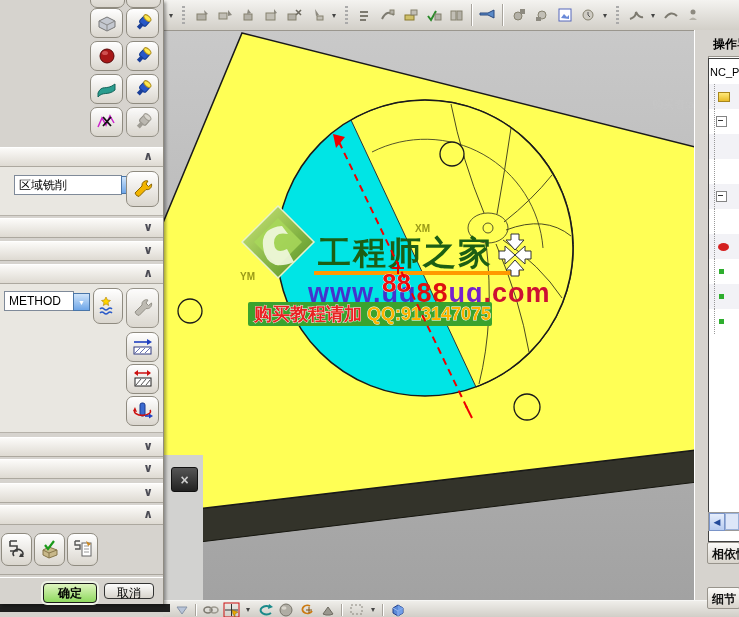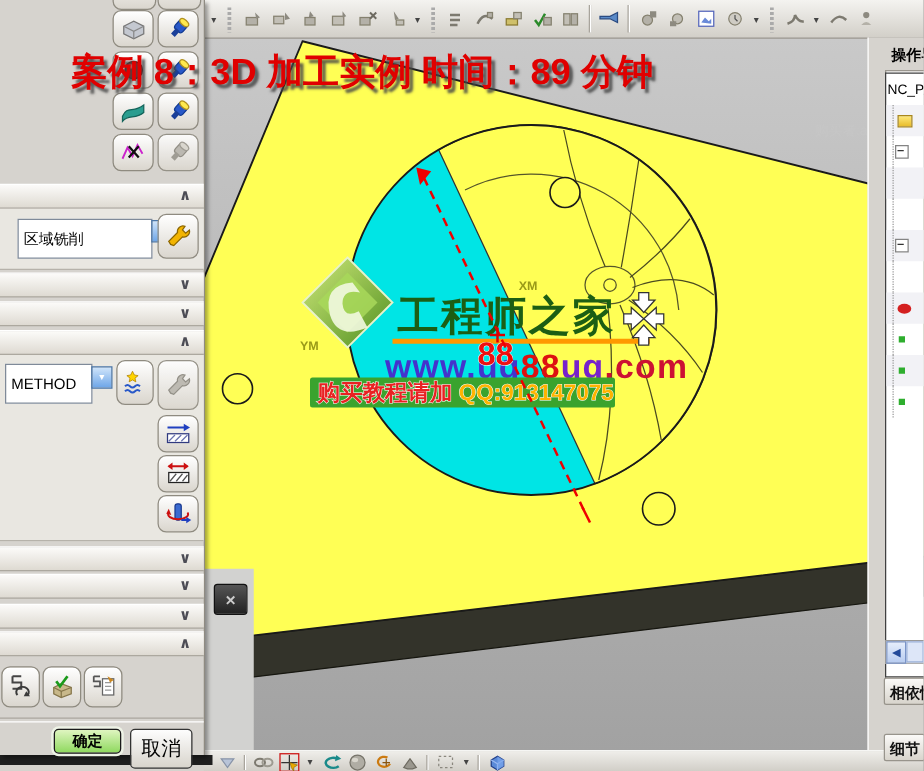--- a/index.html
+++ b/index.html
@@ -28,30 +28,30 @@
   .b3{border:1px solid #8f8b80;border-radius:7px;
       background:linear-gradient(#ffffff,#dad6ce);
       box-shadow:inset 0 1px 0 #fff;display:flex;align-items:center;justify-content:center;padding:0;}
   .b3[disabled]{opacity:.9;}
   .gbtn{width:33px;height:30px;}
   .bar{left:0;width:163px;height:18px;
        background:linear-gradient(#fcfbf9,#dedad2);
        border-top:1px solid #fff;border-bottom:1px solid #aca89f;}
   .chev{position:absolute;right:10px;top:1px;font-size:12px;font-weight:bold;color:#4c4c55;}
   .content{left:0;width:163px;background:#e9e7e1;border-bottom:1px solid #b6b2aa;}
-  .dd{height:32px;background:#fff;border:1px solid #7f8a99;display:flex;align-items:center;
+  .dd{height:20px;background:#fff;border:1px solid #7f8a99;display:flex;align-items:center;
       font-size:12px;color:#000;padding-left:4px;box-sizing:border-box;}
   .ddarr{width:17px;height:18px;margin-left:0;border:1px solid #4a76a8;box-sizing:border-box;
          background:linear-gradient(#cfe4fa,#6ea6e8);color:#fff;font-size:7px;
          display:flex;align-items:center;justify-content:center;}
   .okbtn{width:54px;height:20px;border:1px solid #1a1a1a;border-radius:4px;
          background:linear-gradient(#dff5c0,#8fd95f);font-size:12px;font-weight:bold;color:#000;
          box-shadow:0 0 0 2px #eef3e6;}
-  .cabtn{width:50px;height:32px;border:1px solid #333;border-radius:4px;
-         background:linear-gradient(#fdfdfd,#d8d4cc);font-size:16px;color:#000;}
+  .cabtn{width:50px;height:16px;border:1px solid #333;border-radius:4px;
+         background:linear-gradient(#fdfdfd,#d8d4cc);font-size:12px;color:#000;}
   
   #rtitle{left:57px;top:38px;z-index:40;font-size:29px;font-weight:bold;color:#e00000;
           text-shadow:3px 3px 2px rgba(70,70,70,.85);white-space:nowrap;letter-spacing:0px;}
   
   #xbtn{left:171px;top:467px;width:25px;height:23px;z-index:30;border-radius:3px;
         background:linear-gradient(#555,#222);border:1px solid #111;color:#ccc;
         font-size:14px;font-weight:bold;display:flex;align-items:center;justify-content:center;}
   #xpad{left:163px;top:455px;width:40px;height:145px;background:#d2d2d0;z-index:8;}
   
   #nav{left:694px;top:30px;width:45px;height:570px;background:#d6d3ce;z-index:6;
@@ -578,15 +578,14 @@
     <div class="sep" style="height:12px"></div>
     <div class="bicon">
         <svg width="16" height="14">
           <path d="M3 5 l5 -3 5 3 v5 l-5 3 -5 -3 z" fill="#5a8ad8" stroke="#23408a"></path>
           <path d="M3 5 l5 3 5 -3 M8 8 v5" fill="none" stroke="#9ab8f0"></path>
           <path d="M8 2 l5 3 v5 l-5 3 z" fill="#7aa6ee" opacity=".7"></path>
         </svg>
       </div>
   </div>
 
-  <div id="rtitle" class="abs">案例 8：3D 加工实例 时间：89 分钟</div>
 
 </div>
 
 </body></html>

